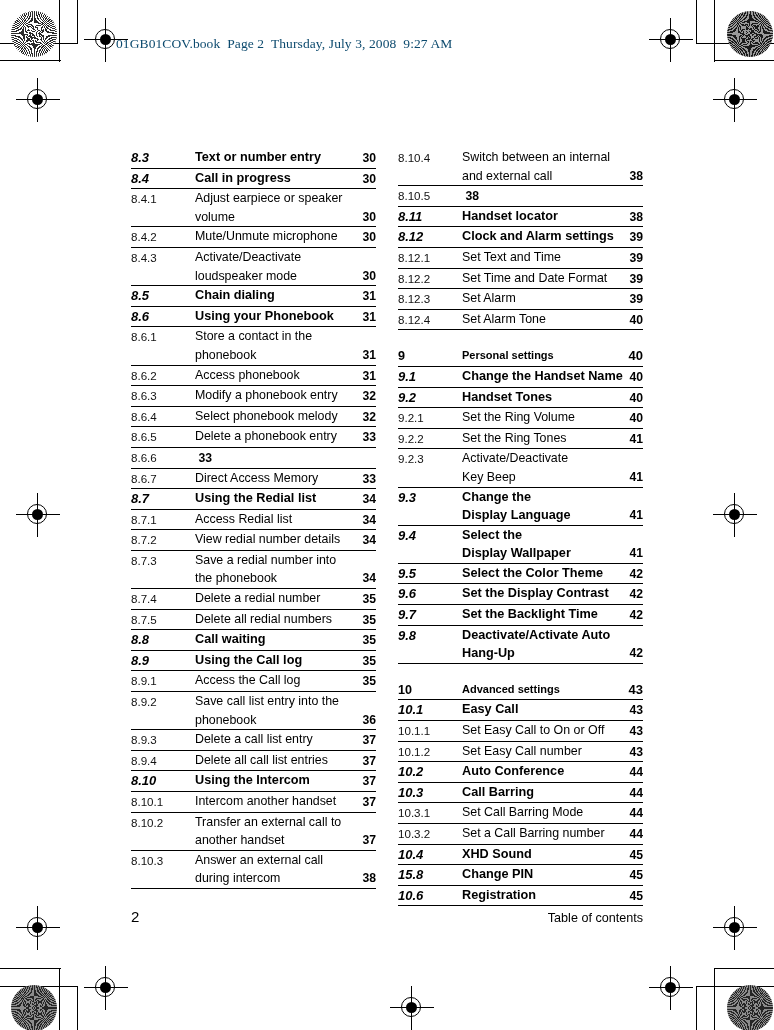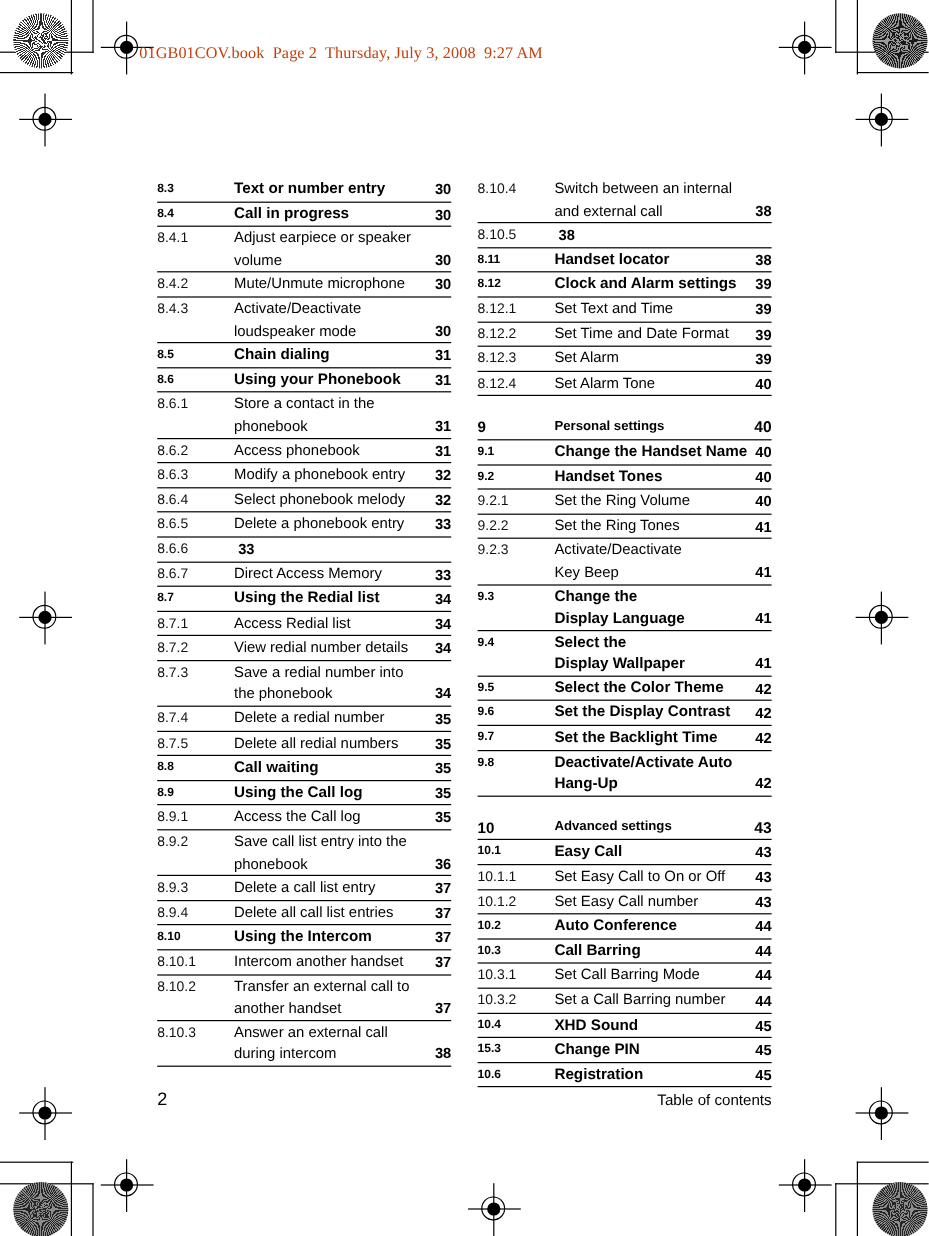--- a/index.html
+++ b/index.html
@@ -60,21 +60,21 @@
 
   
   .slug {
     position: absolute;
     left: 116px;
     top: 36px;
     font-family: "Liberation Serif", serif;
     font-size: 13.5px;
     letter-spacing: 0.1px;
     white-space: pre;
-    color: #c2410c;
+    color: #0c4a6e;
   }
 
   
   .toc {
     position: absolute;
     left: 131px;
     top: 148px;
     width: 512px;
     display: flex;
     gap: 22px;
@@ -119,21 +119,21 @@
   .lvl-major .num,
   .lvl-major .title,
   .lvl-major .pg { font-weight: bold; }
   .lvl-major .num { font-size: 12.6px; }
   .lvl-major .title { font-size: 11px; }
   .lvl-major .pg { font-size: 13px; }
 
   .lvl-2 .num,
   .lvl-2 .title,
   .lvl-2 .pg { font-weight: bold; }
-  .lvl-2 .num { font-size: 10px; }
+  .lvl-2 .num { font-size: 13px; font-style: italic; }
   .lvl-2 .title { font-size: 12.7px; }
 
   .lvl-3 .num { font-weight: normal; color: #111; }
   .lvl-3 .title { font-weight: normal; }
 
   .title .cont { display: block; }
 
   
   .footer {
     position: absolute;
@@ -541,21 +541,21 @@
         <div class="num">10.3.2</div>
         <div class="title"><span>Set a Call Barring number</span></div>
         <div class="pg">44</div>
       </div>
       <div class="entry lvl-2">
         <div class="num">10.4</div>
         <div class="title"><span>XHD Sound</span></div>
         <div class="pg">45</div>
       </div>
       <div class="entry lvl-2">
-        <div class="num">15.3</div>
+        <div class="num">15.8</div>
         <div class="title"><span>Change PIN</span></div>
         <div class="pg">45</div>
       </div>
       <div class="entry lvl-2">
         <div class="num">10.6</div>
         <div class="title"><span>Registration</span></div>
         <div class="pg">45</div>
       </div>
     </div>
 </div>

